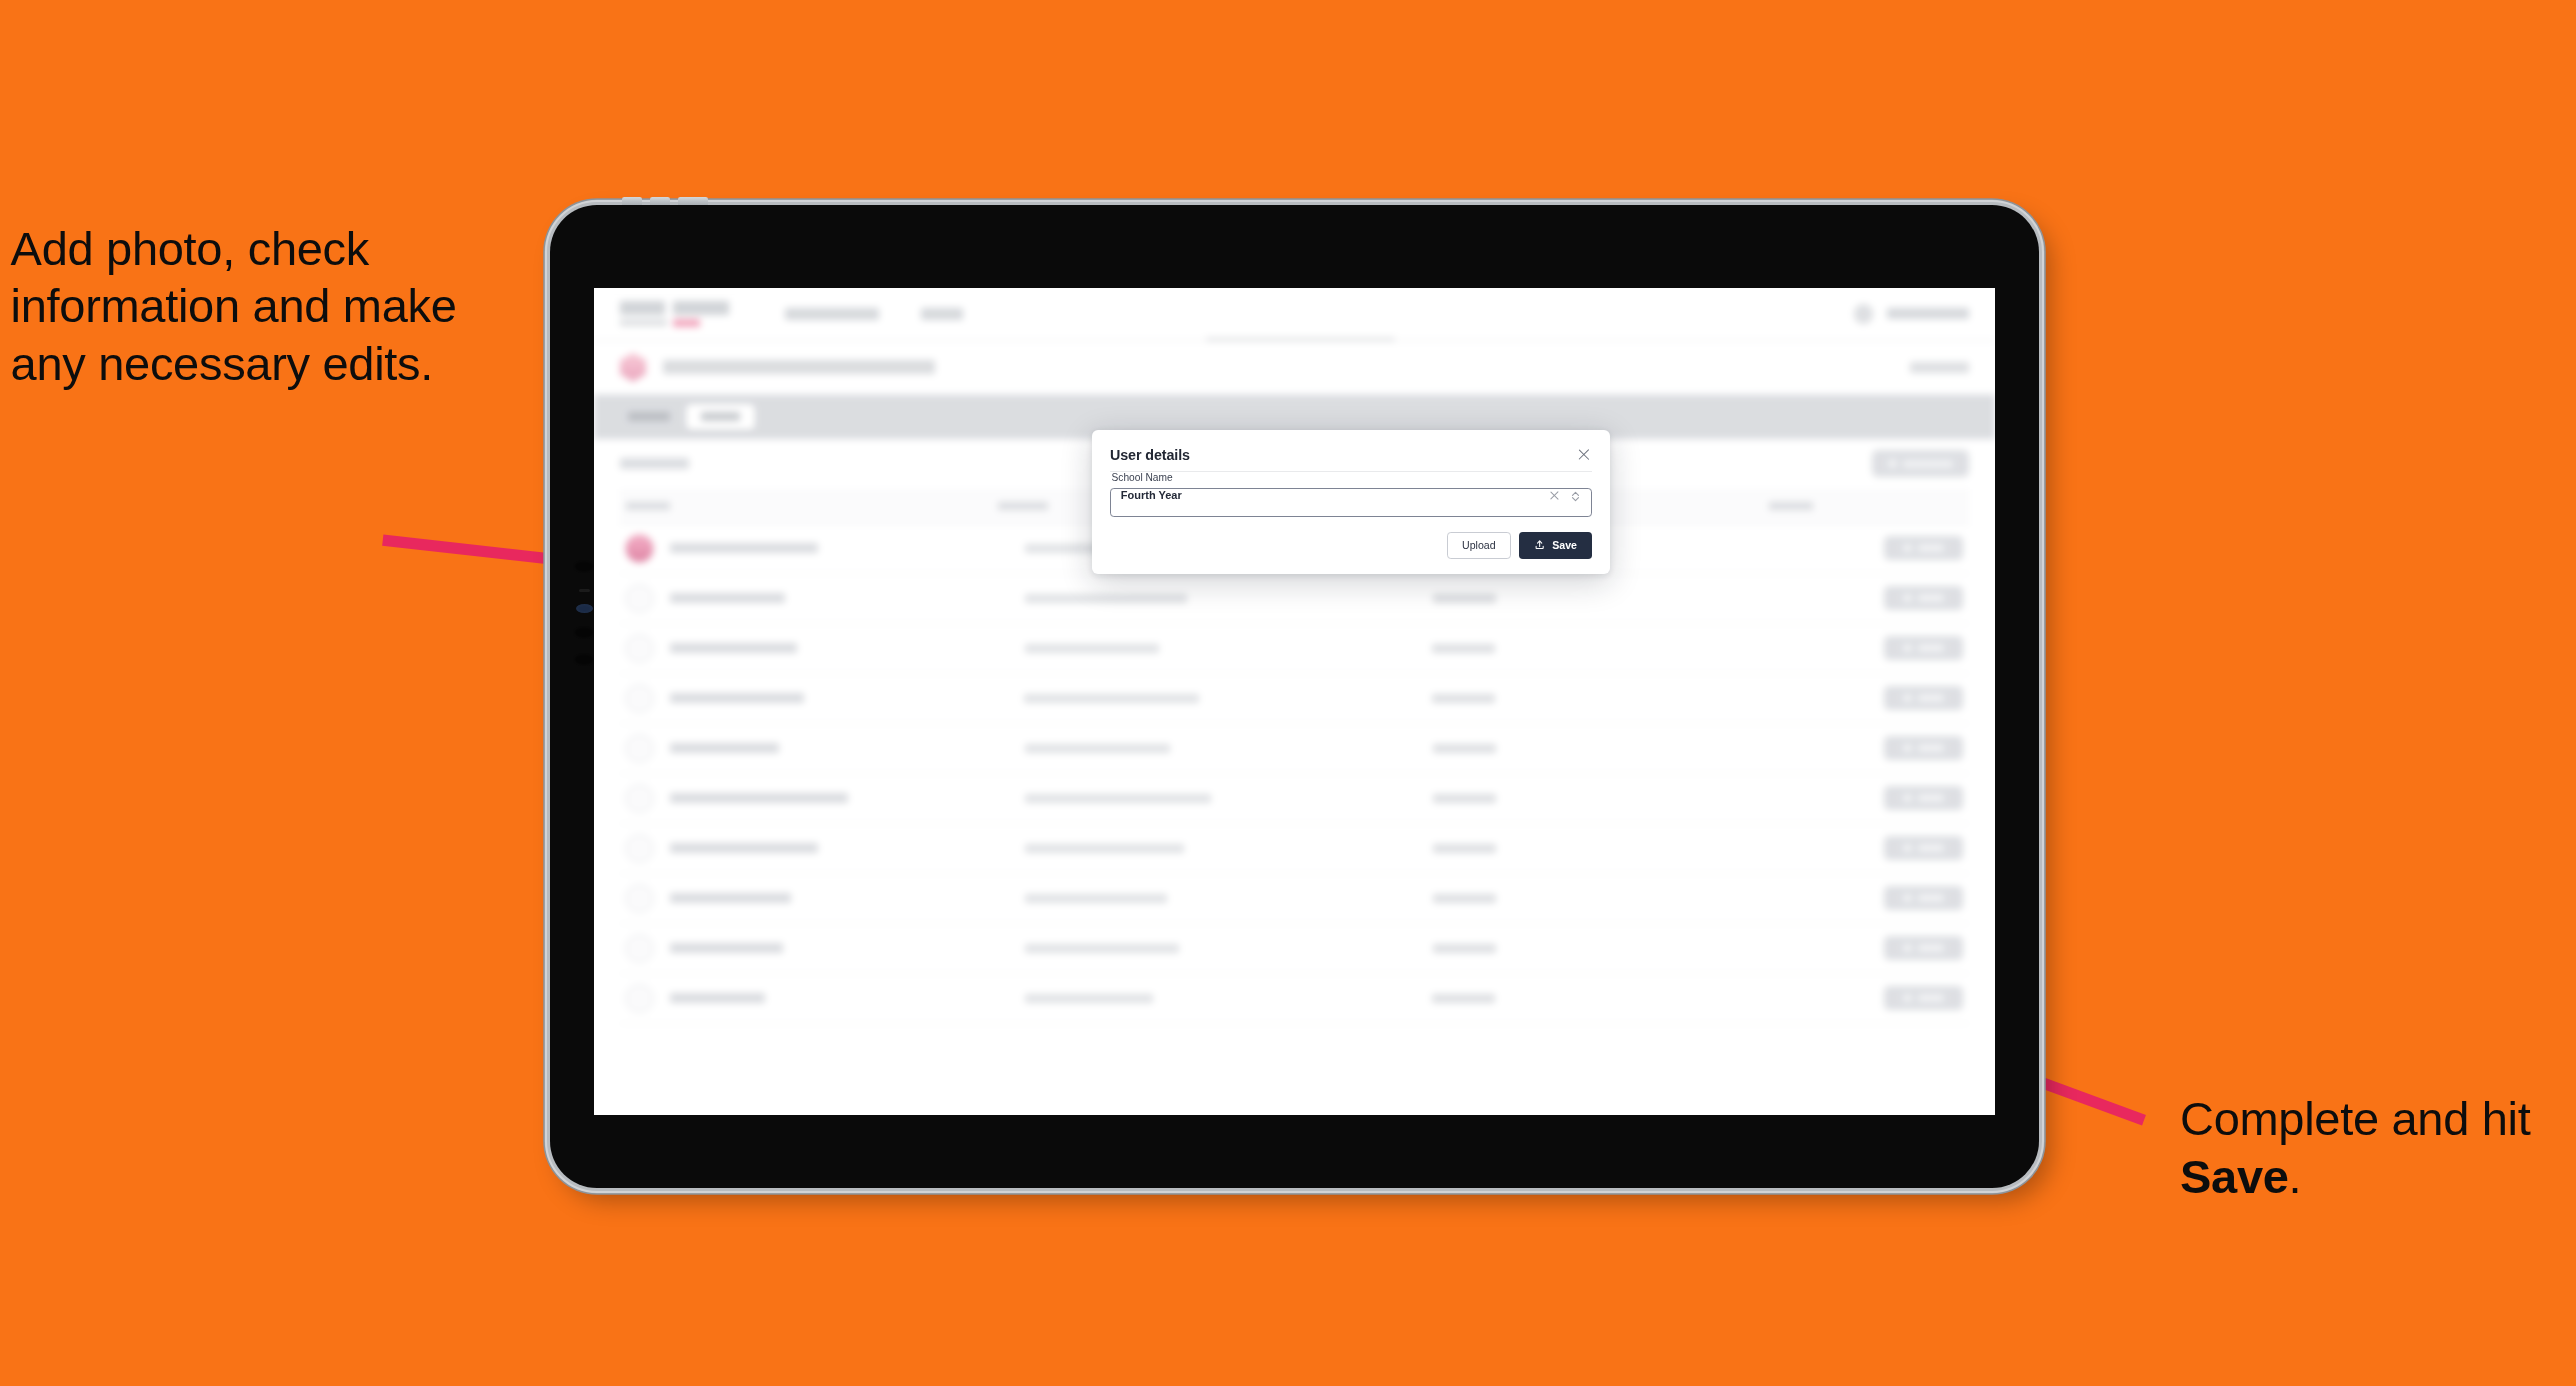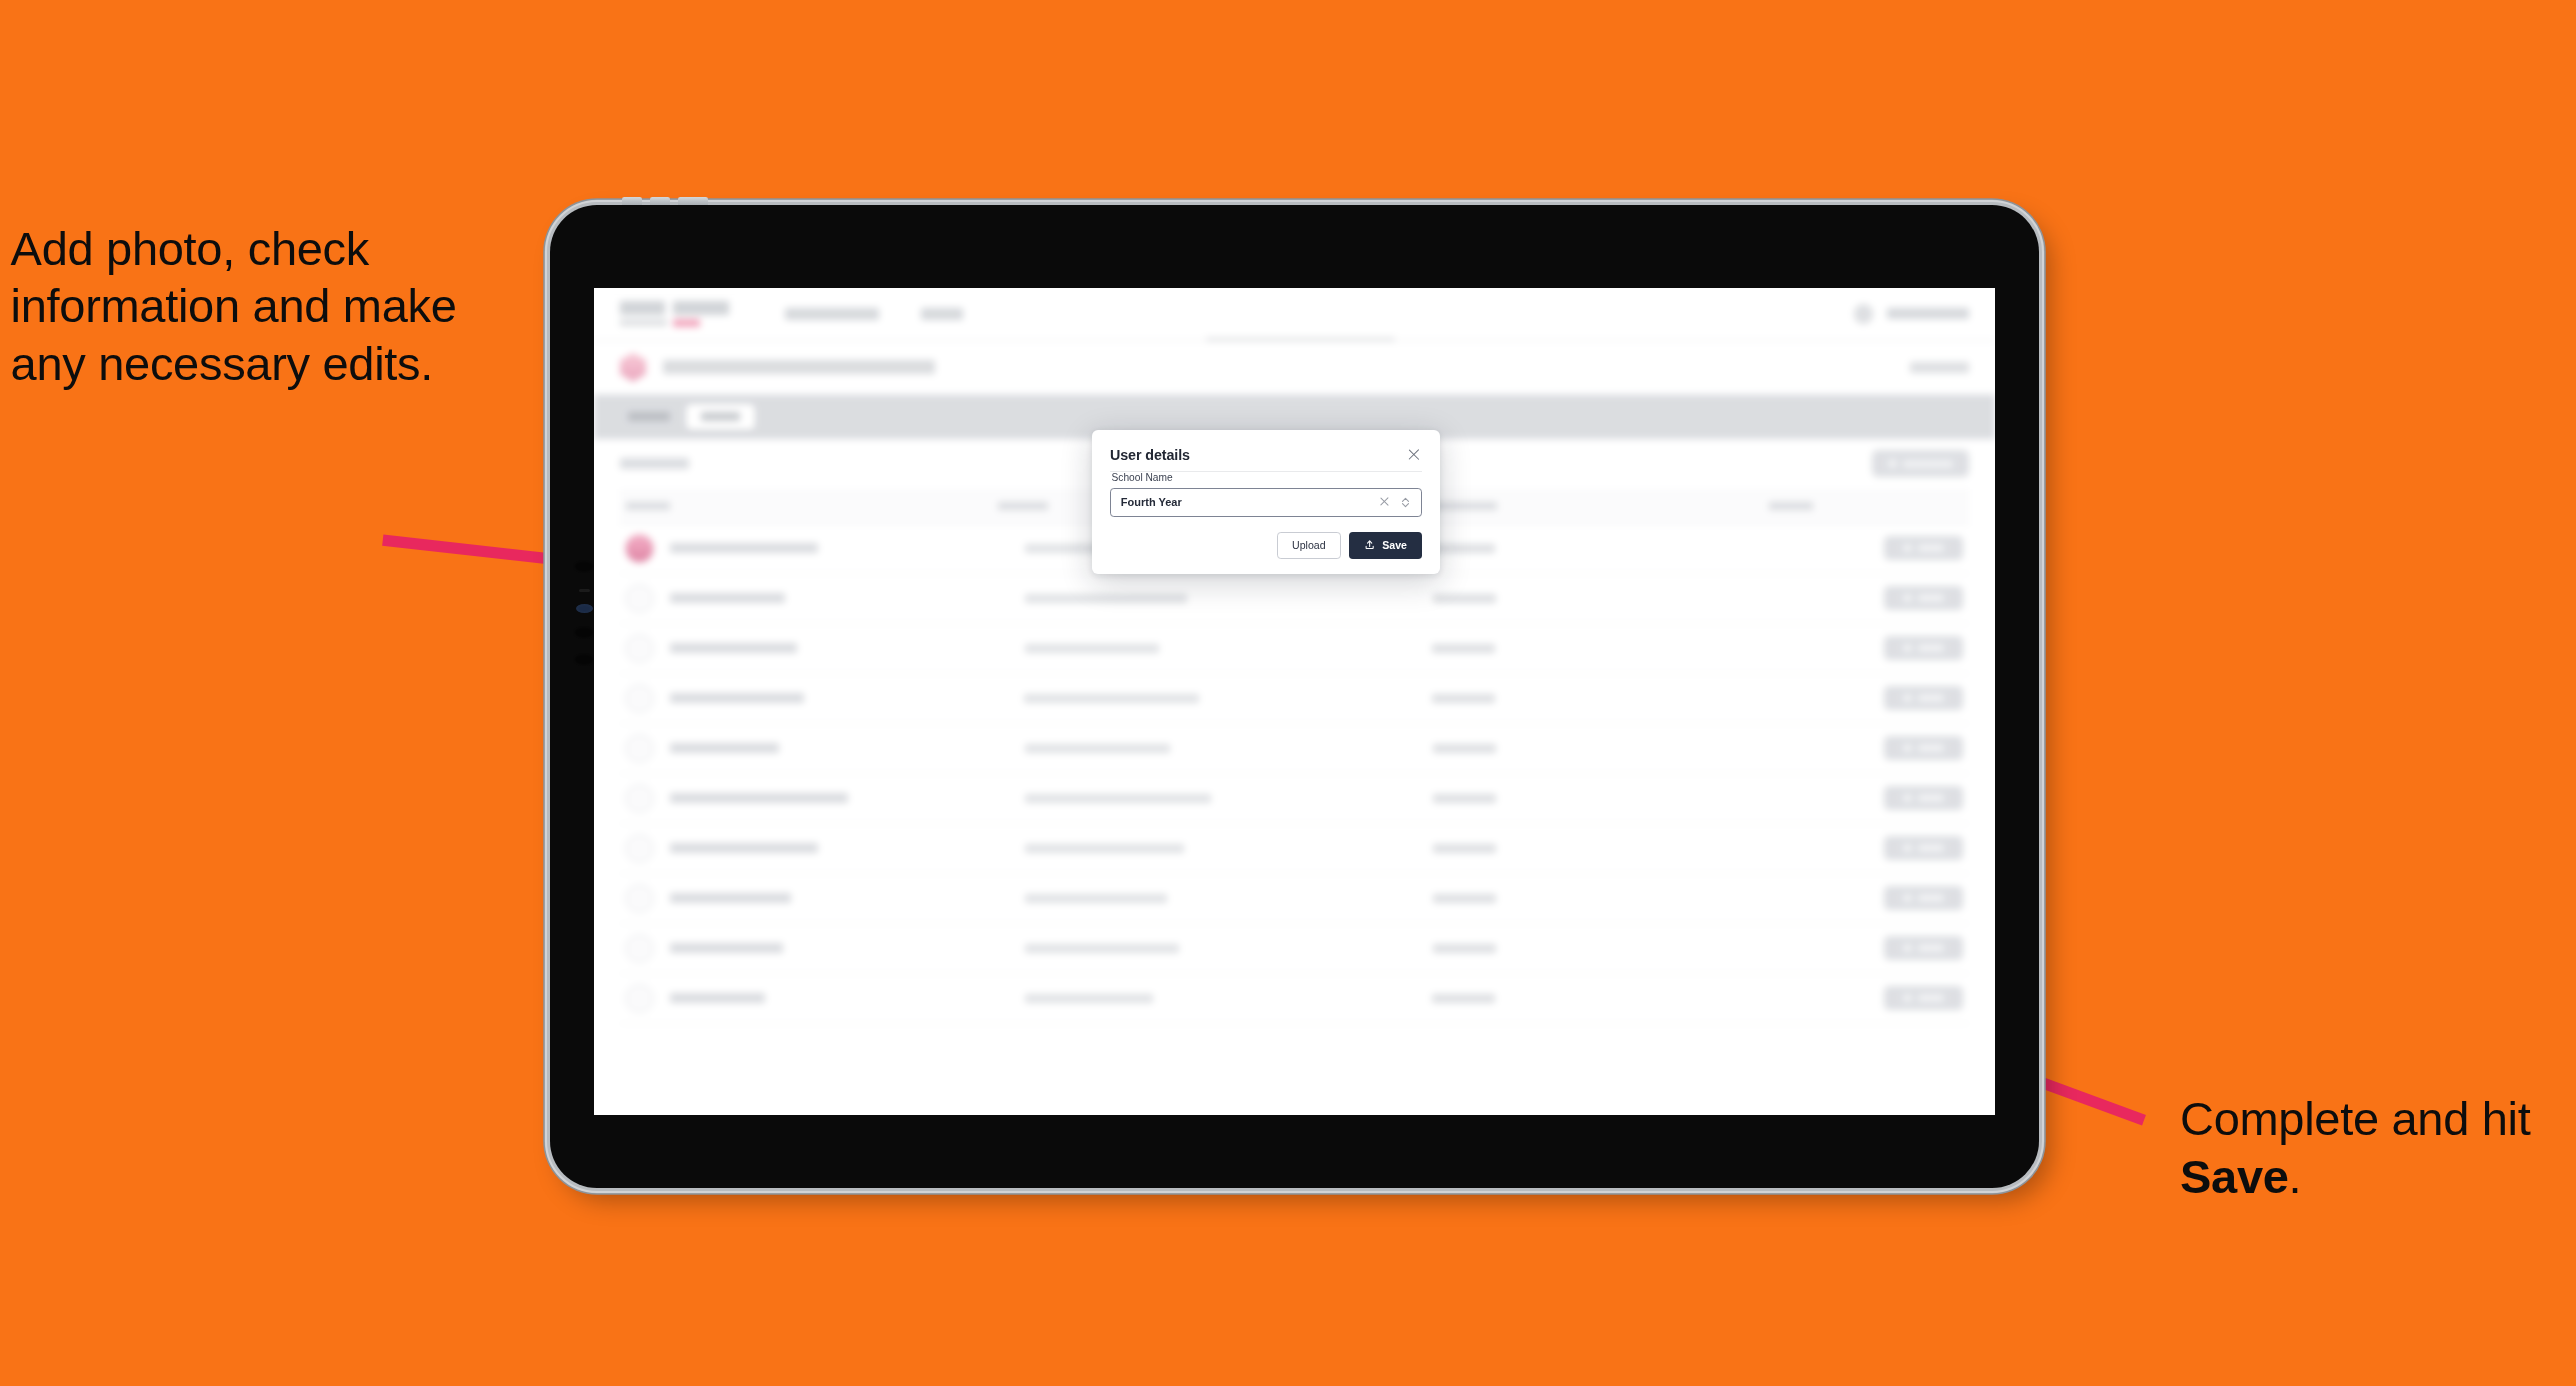--- a/index.html
+++ b/index.html
@@ -212,21 +212,21 @@
   .tr-edit .lbl { width: 26px; height: 7.5px; background: #f0f1f3; border-radius: 1.5px; }
 
   
   #modal-backdrop {
     position: absolute; inset: 0; background: rgba(255,255,255,0.06);
   }
   #modal {
     position: absolute;
     left: 498px;
     top: 142px;
-    width: 348px;
+    width: 518px;
     background: #ffffff;
     border-radius: 6px;
     box-shadow: 0 7.5px 32px rgba(20,25,40,0.20), 0 1.5px 6px rgba(20,25,40,0.10);
     padding: 16.6px 18px 15px 18px;
   }
   #modal-head {
     display: flex; align-items: center; justify-content: space-between;
     padding-bottom: 8.3px; border-bottom: 0.8px solid #e9eaec;
   }
   #modal-title {
@@ -303,21 +303,21 @@
     font-family: "Liberation Sans", sans-serif;
     outline: none;
   }
   .field-input::placeholder { color: #8b909e; }
   .field-group { margin-bottom: 9.8px; }
 
   
   #school-year-select {
     width: 100%; height: 29px;
     border: 0.8px solid #7e8494; border-radius: 3.8px; background: #fff;
-    display: flex; align-items: center; padding: 0 8.3px 0 9.8px;
+    display: flex; padding: 0 8.3px 0 9.8px;
     cursor: pointer;
   }
   #school-year-value { font-size: 11px; color: #242a38; font-weight: 600; flex: 1; }
   .sel-icon { width: 15px; height: 15px; position: relative; opacity: .62; cursor: pointer; }
   #sel-clear:before, #sel-clear:after {
     content: ""; position: absolute; left: 2.3px; top: 6.8px;
     width: 10.6px; height: 1.1px; background: #5a606e; border-radius: 0.8px;
   }
   #sel-clear:before { transform: rotate(45deg); }
   #sel-clear:after  { transform: rotate(-45deg); }

